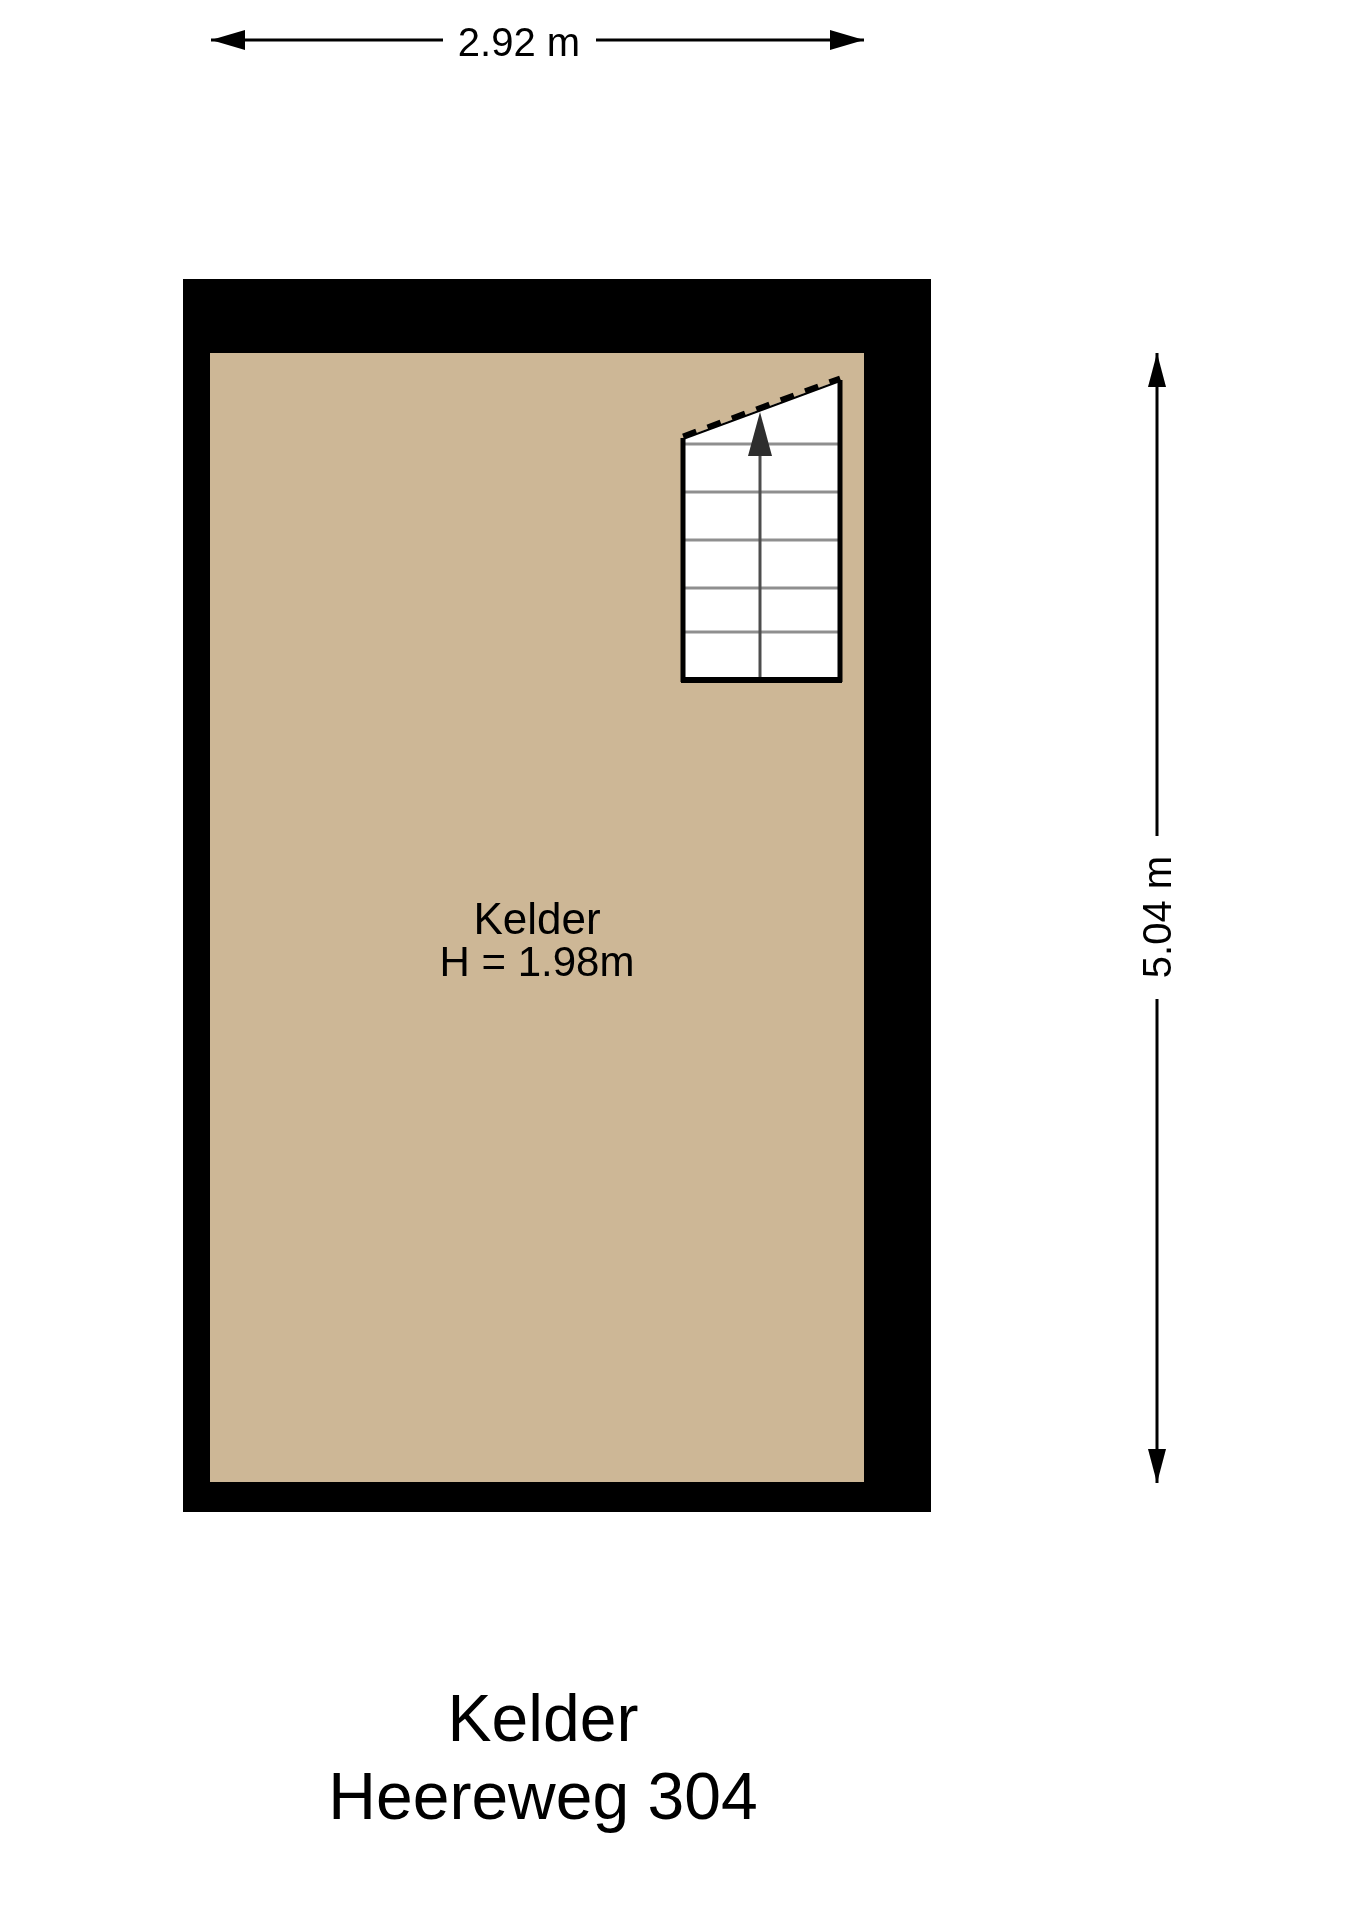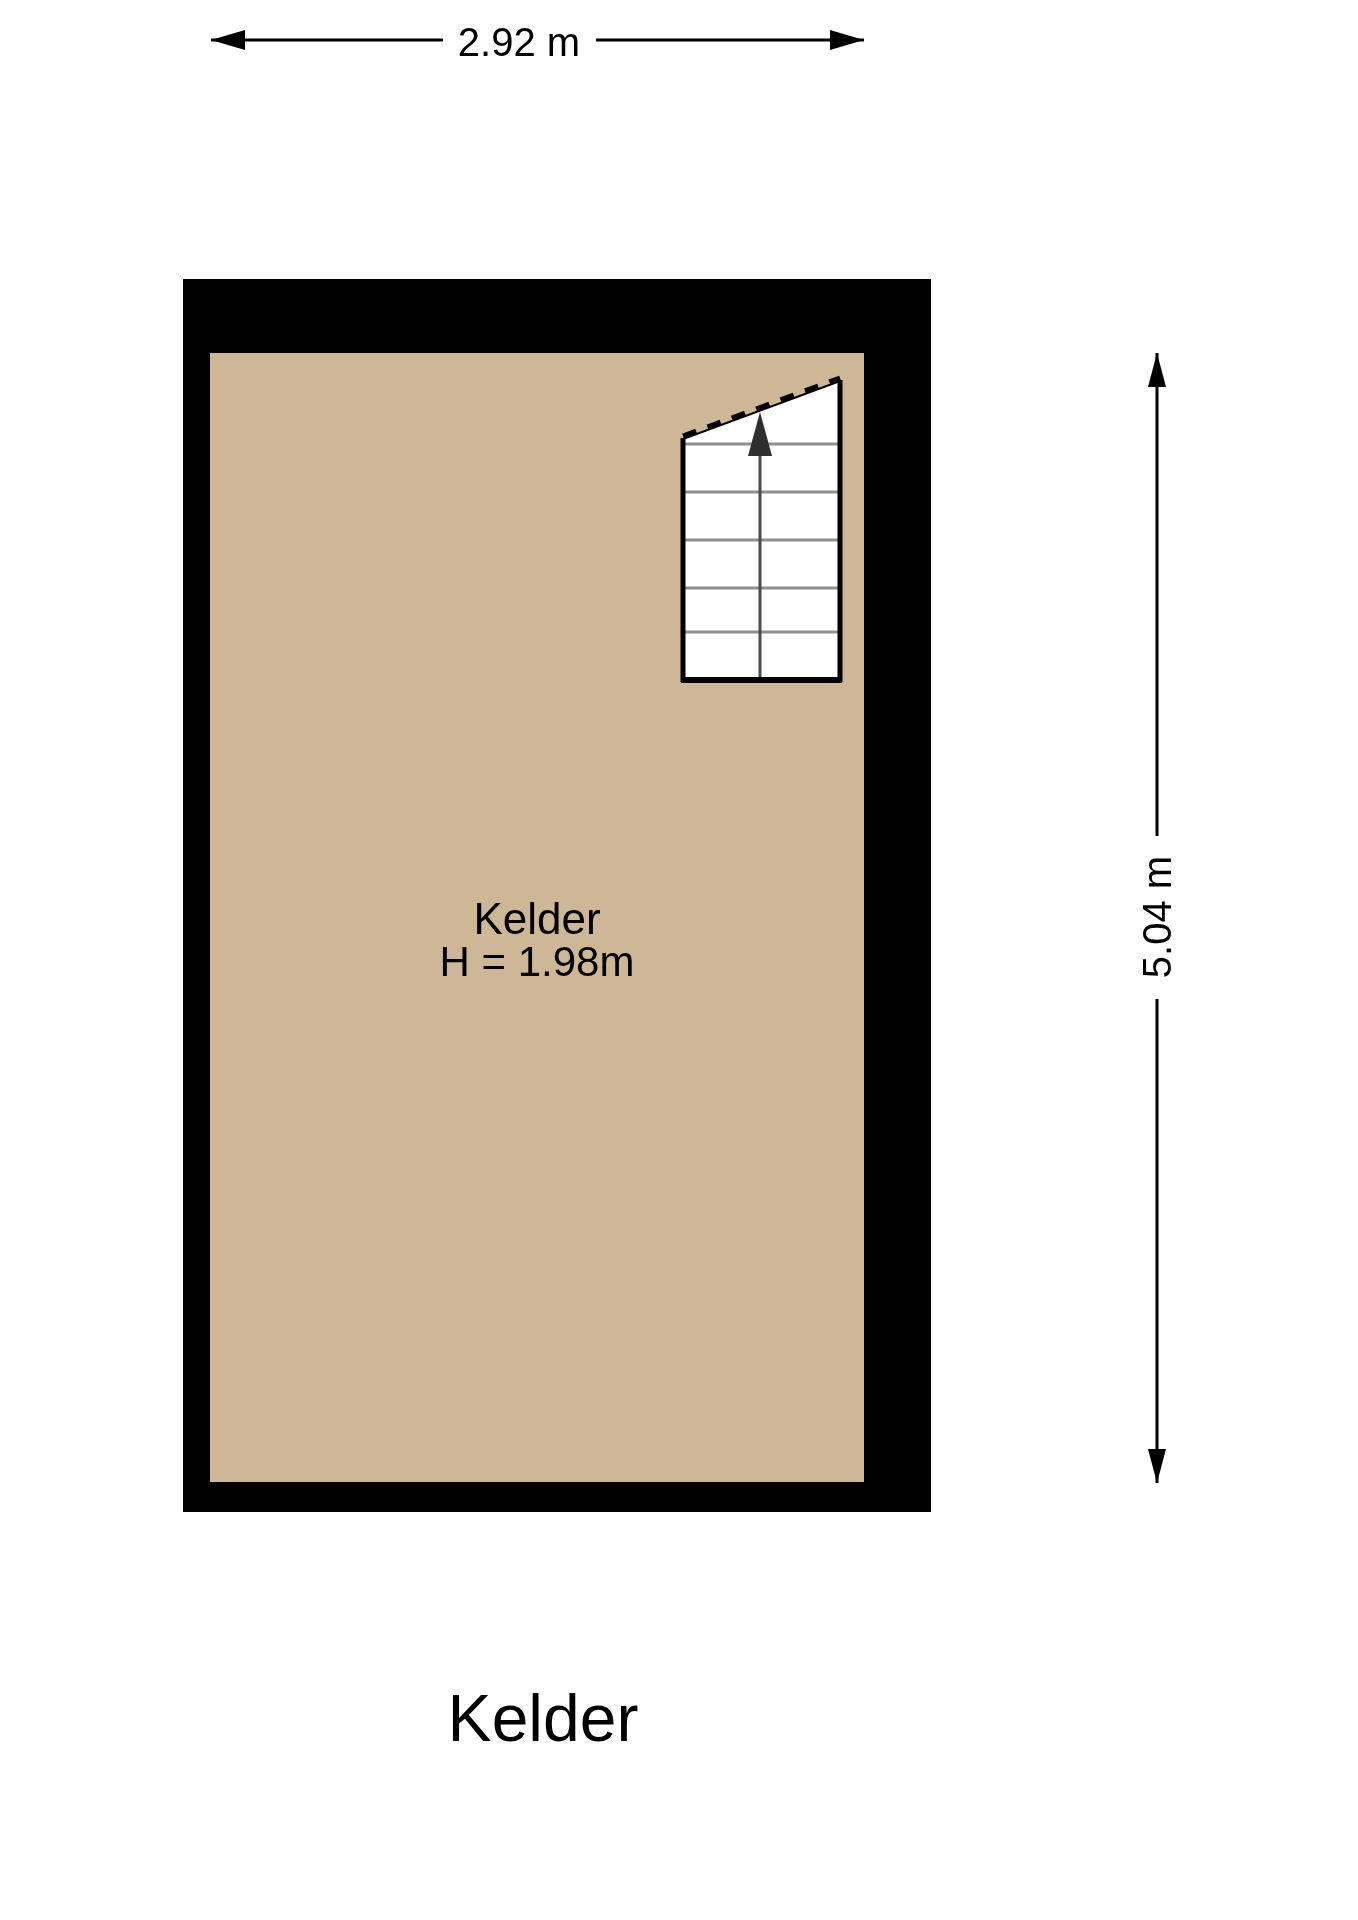--- a/index.html
+++ b/index.html
@@ -111,15 +111,16 @@
   <div class="label dim-label-top">2.92 m</div>
 
   <div class="label dim-label-right">5.04 m</div>
 
   <div class="label room-name">Kelder</div>
 
   <div class="label room-height">H = 1.98m</div>
 
   <div class="plan-title">
     <div>Kelder</div>
+    <div>Heereweg 304</div>
   </div>
 
 </div>
 
 </body></html>

